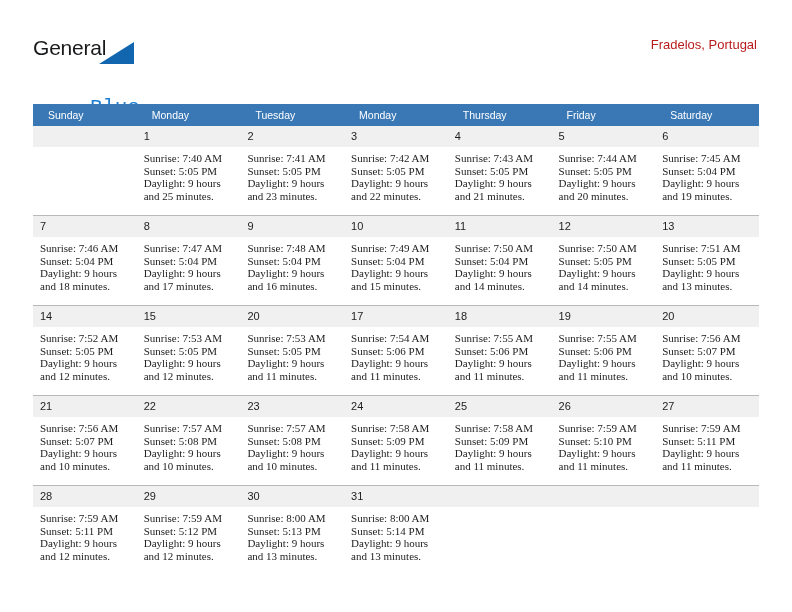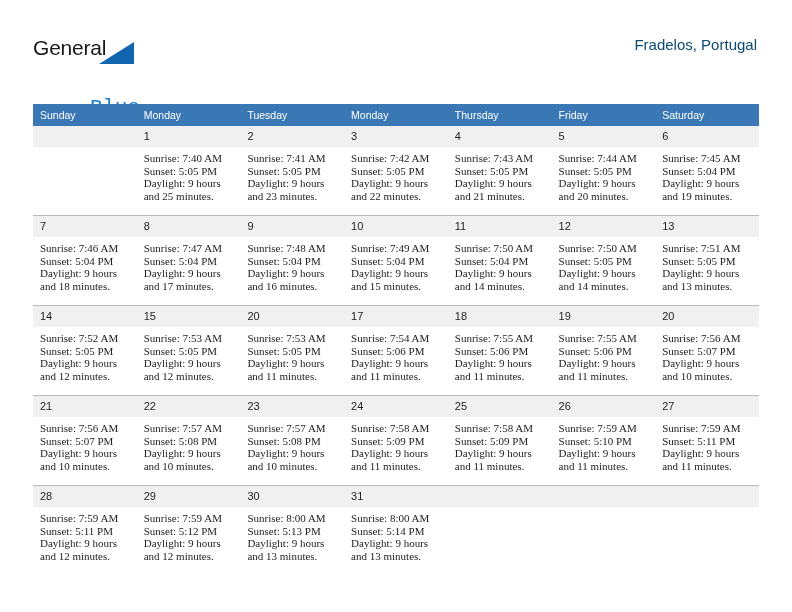--- a/index.html
+++ b/index.html
@@ -74,22 +74,22 @@
     text-align: right;
   }
   .month-title {
     font-size: 27px;
     color: #161616;
     line-height: 34px;
     white-space: nowrap;
     font-family: "Liberation Sans", sans-serif;
   }
   .location-sub {
-    font-size: 15px;
-    color: #0c4a6e;
+    font-size: 13px;
+    color: #b91c1c;
     line-height: 22px;
     margin-top: 4px;
     white-space: nowrap;
     font-family: "Liberation Sans", sans-serif;
   }
 
   
   .calendar {
     position: absolute;
     left: 33px;
@@ -98,21 +98,21 @@
     border-collapse: collapse;
     table-layout: fixed;
   }
 
   .calendar th {
     background: #3a78b5;
     color: #ffffff;
     font-size: 10.5px;
     font-weight: normal;
     text-align: left;
-    padding: 5px 0 5px 7px;
+    padding: 5px 0 5px 15px;
     height: 11px;
     font-family: "Liberation Sans", sans-serif;
   }
 
   .calendar td {
     vertical-align: top;
     padding: 0;
     width: 103.71px;
     border-top: 1px solid #b9b9b9;
   }

